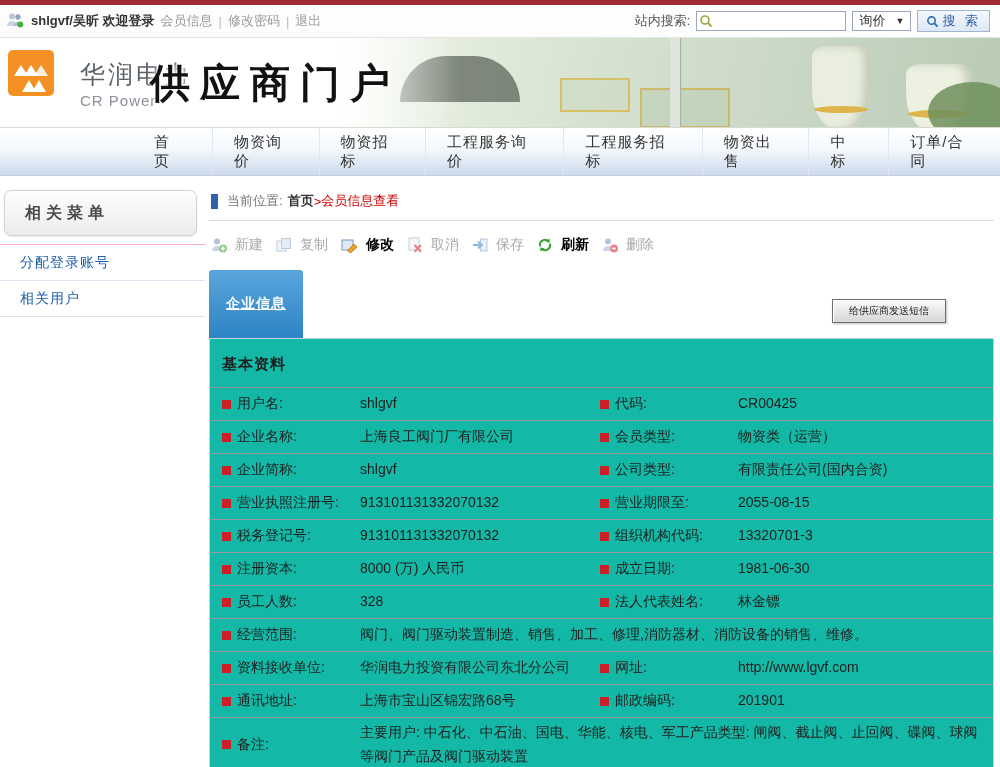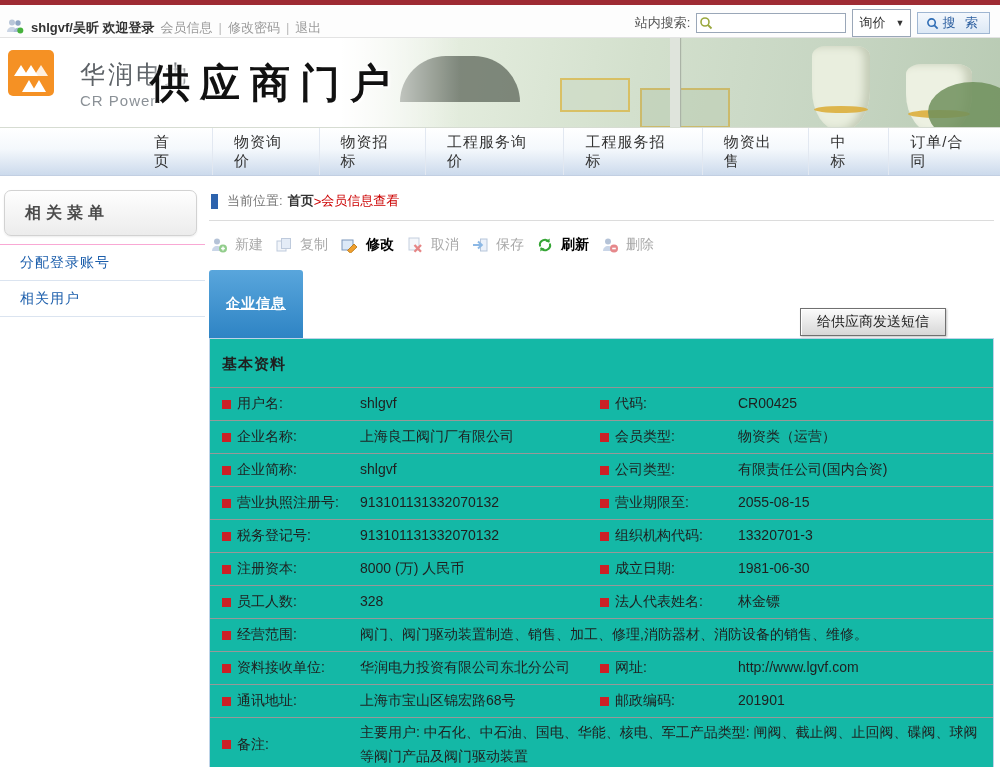--- a/index.html
+++ b/index.html
@@ -3,31 +3,31 @@
 <meta charset="utf-8">
 <style>
   * { margin:0; padding:0; box-sizing:border-box; }
   html,body { width:1000px; height:767px; overflow:hidden; background:#fff;
     font-family:"Liberation Sans","DejaVu Sans",sans-serif; }
 
   .red-accent { height:5px; background:#9e2b33; }
 
   
   .topbar { height:33px; background:#fdfdfd; border-bottom:1px solid #e3e3e3;
-    display:flex; align-items:flex-end; justify-content:space-between; padding:0 10px 0 6px; font-size:13px; }
+    display:flex; align-items:center; justify-content:space-between; padding:0 10px 0 6px; font-size:13px; }
   .topbar-left { display:flex; align-items:center; gap:6px; }
   .welcome { color:#333; font-weight:bold; }
   .toplink { color:#9a9a9a; text-decoration:none; cursor:pointer; }
   .topsep { color:#bbb; }
   .topbar-right { display:flex; align-items:center; gap:6px; }
   .search-label { color:#555; }
   .searchbox { position:relative; }
   .searchbox input { width:150px; height:20px; border:1px solid #9aa7b8; padding:0 4px 0 20px; font-size:12px; }
   .searchbox svg { position:absolute; left:3px; top:3px; }
-  .cat-select { border:1px solid #9aa7b8; background:#fff; height:28px; display:flex;
+  .cat-select { border:1px solid #9aa7b8; background:#fff; height:20px; display:flex;
     align-items:center; gap:10px; padding:0 6px; font-size:13px; color:#333; cursor:pointer; }
   .cat-select .arrow { font-size:9px; color:#333; }
   .search-btn { height:22px; border:1px solid #9fb6d2; background:linear-gradient(#f4f8fd,#dce8f5);
     color:#2a5d9e; font-size:13px; display:flex; align-items:center; gap:3px; padding:0 8px;
     letter-spacing:3px; cursor:pointer; }
 
   
   .header { position:relative; height:90px; background:#fff; border-bottom:1px solid #d6dcd2; }
   .logo-block { position:absolute; left:8px; top:12px; display:flex; align-items:flex-start; gap:26px; }
   .brand-cn { font-size:25px; color:#5d6267; letter-spacing:3px; margin-top:8px; }
@@ -80,21 +80,21 @@
   .bc-red { color:#cc0000; text-decoration:none; cursor:pointer; }
 
   .toolbar { display:flex; align-items:center; gap:13px; padding:15px 0 8px 2px; }
   .tbtn { display:flex; align-items:center; gap:8px; font-size:14px; cursor:pointer; color:#000; font-weight:bold; }
   .tbtn.disabled { color:#a8a8a8; font-weight:normal; }
   .tbtn.disabled svg { opacity:.55; }
 
   .tabrow { display:flex; justify-content:space-between; align-items:flex-end; margin-top:8px; }
   .tab-active { background:linear-gradient(#59a6dc,#2e84c4); color:#fff; font-weight:bold; font-size:14px;
     padding:25px 17px; border-radius:3px 3px 0 0; cursor:pointer; letter-spacing:1px;text-decoration:underline; }
-  .sms-btn { margin-right:48px; margin-bottom:2px; padding:4px 16px; font-size:14px; color:#222;
+  .sms-btn { margin-right:48px; margin-bottom:15px; padding:4px 16px; font-size:10px; color:#222;
     background:linear-gradient(#fbfbfb,#d7d7d7); border:1px solid #707070;
     box-shadow:inset 1px 1px 0 #fff,1px 1px 2px rgba(0,0,0,.25); cursor:pointer; }
 
   .info-table { border:1px solid #bdd3e8; background:#14b8a6; min-height:430px; }
   .section-title { font-size:15px; font-weight:bold; color:#1f1f1f; padding:16px 12px 13px;
     border-bottom:1px solid #949494; letter-spacing:1px; }
   .row { display:grid; min-height:33px; align-items:center; border-bottom:1px solid #989898;
     font-size:14px; color:#1f1f1f; padding:2px 12px; }
   .row.pair { grid-template-columns:138px 240px 138px 1fr; }
   .row.full { grid-template-columns:138px 1fr; }

